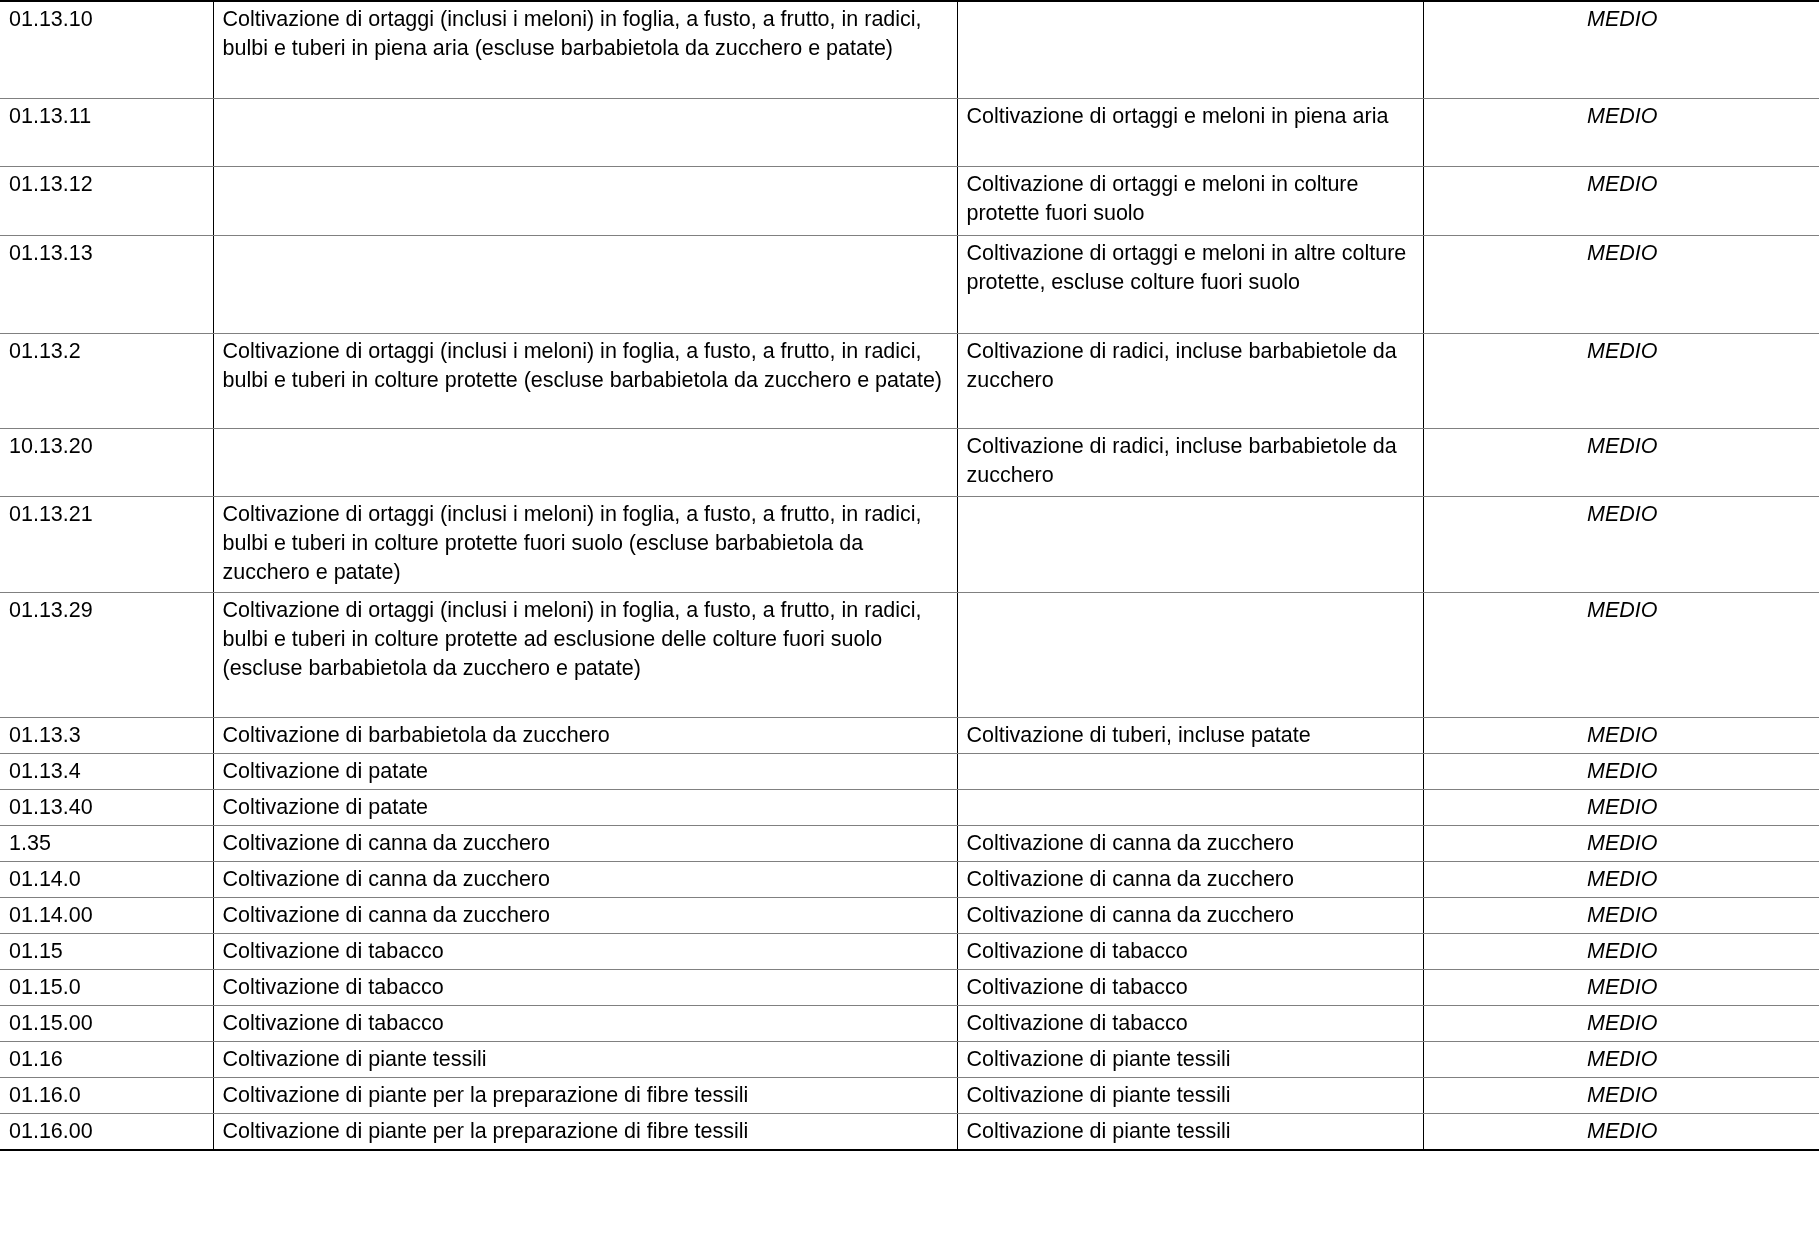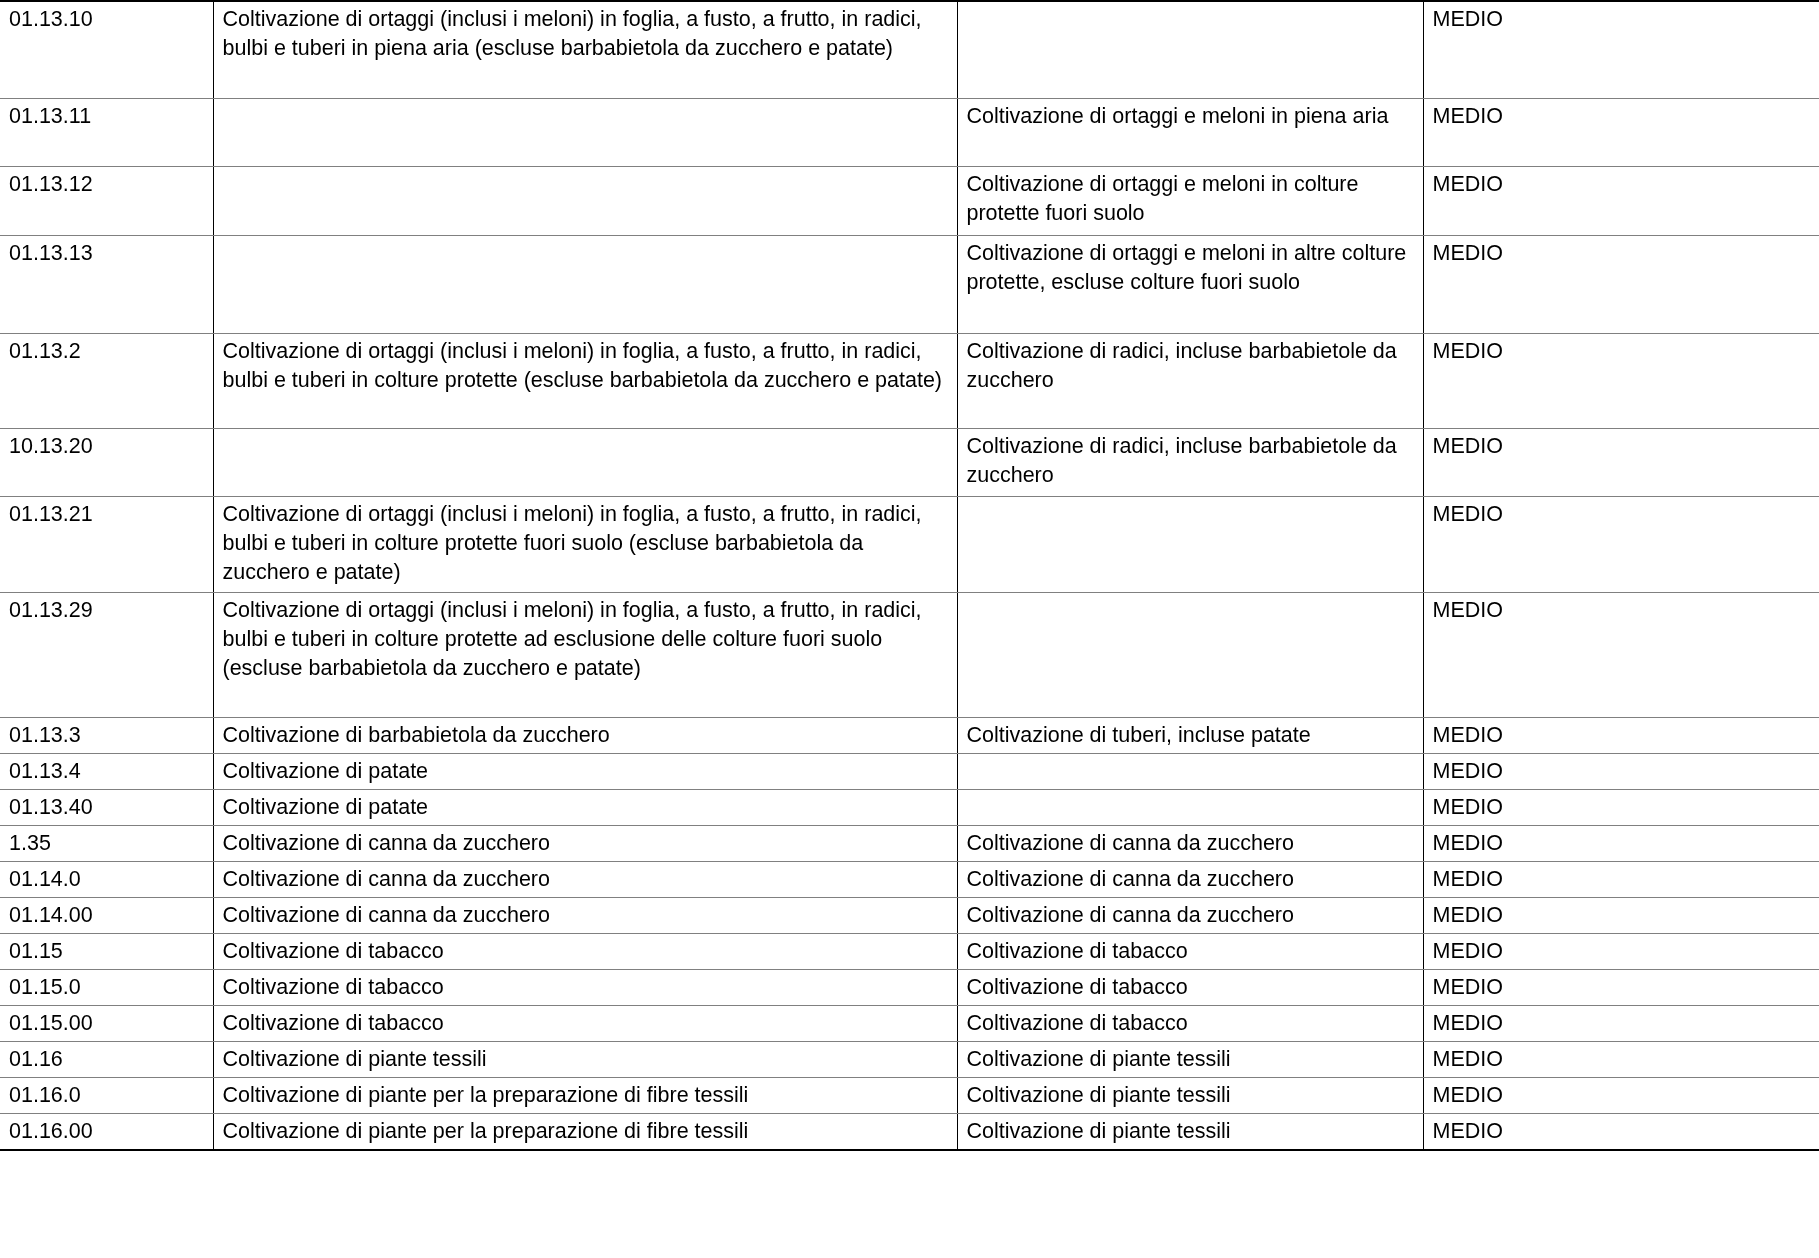--- a/index.html
+++ b/index.html
@@ -43,23 +43,25 @@
   }
 
   
   td.cell-code {
     vertical-align: bottom;
     padding-bottom: 4px;
     white-space: nowrap;
   }
   
   td.cell-level {
+    text-align: center;
     vertical-align: bottom;
     padding-bottom: 4px;
     white-space: nowrap;
+    font-style: italic;
   }
   
   td.cell-desc2 {
     vertical-align: bottom;
     padding-bottom: 2px;
   }
   td.cell-desc1 {
     vertical-align: top;
   }
 </style>

